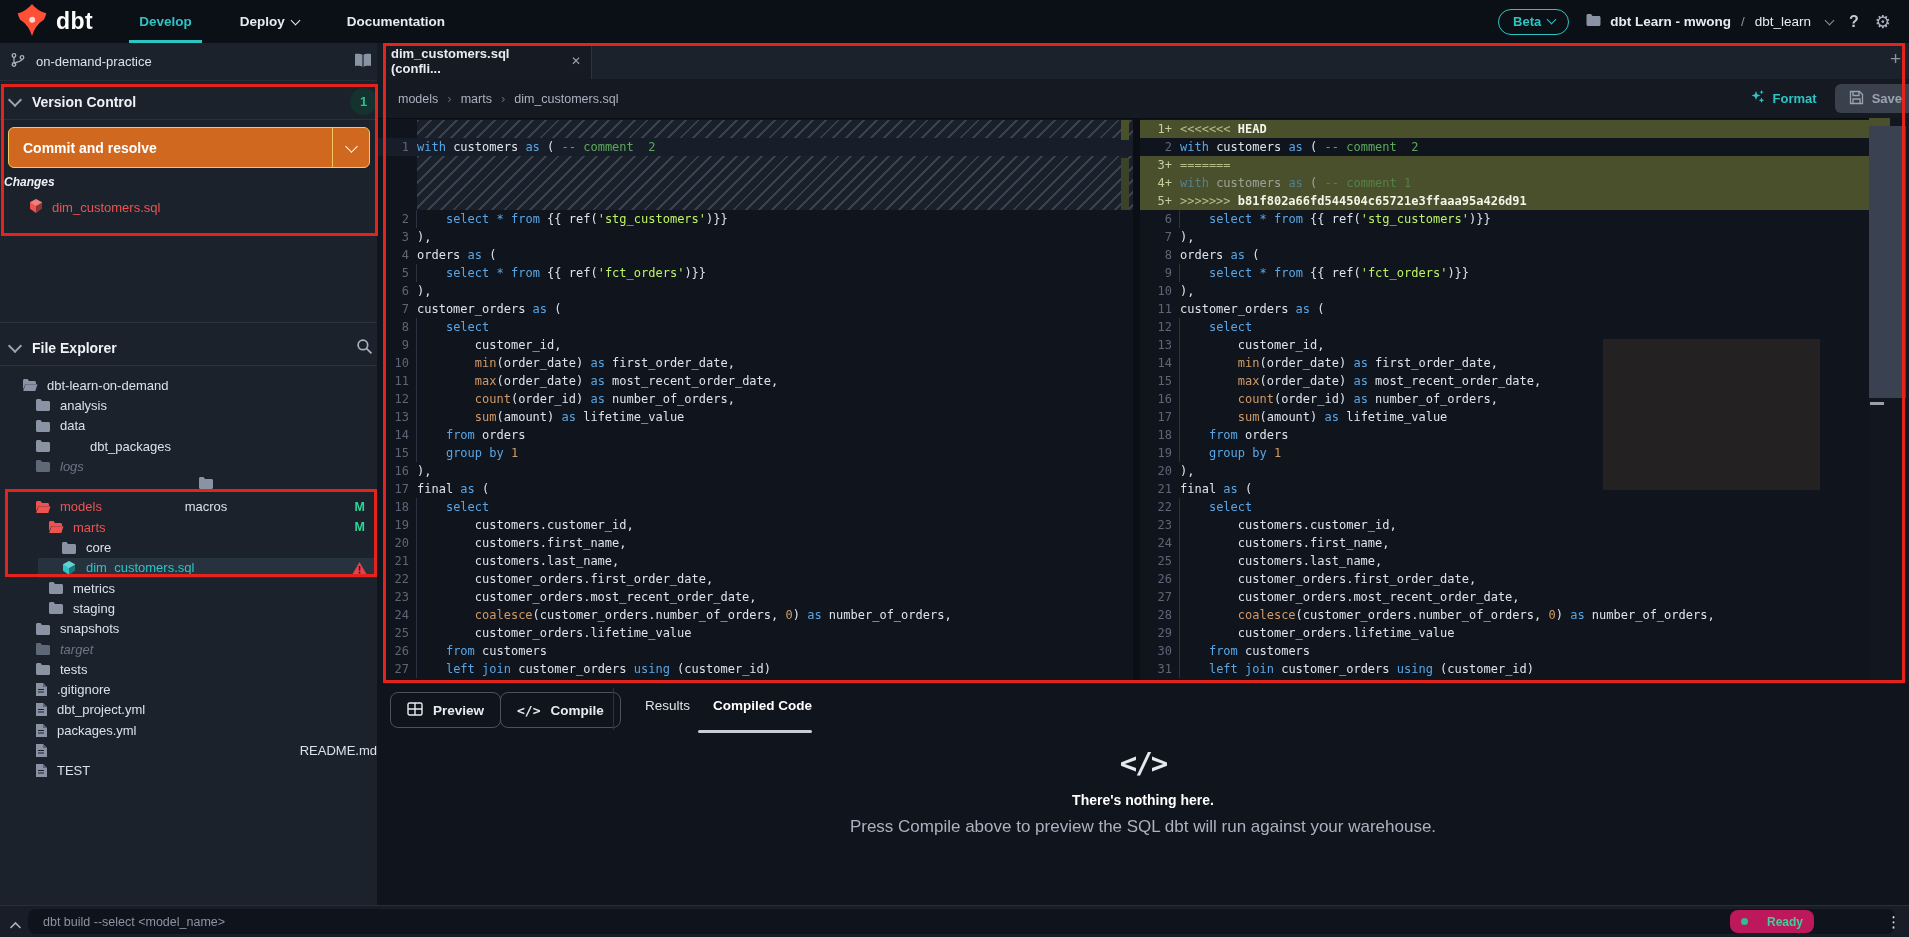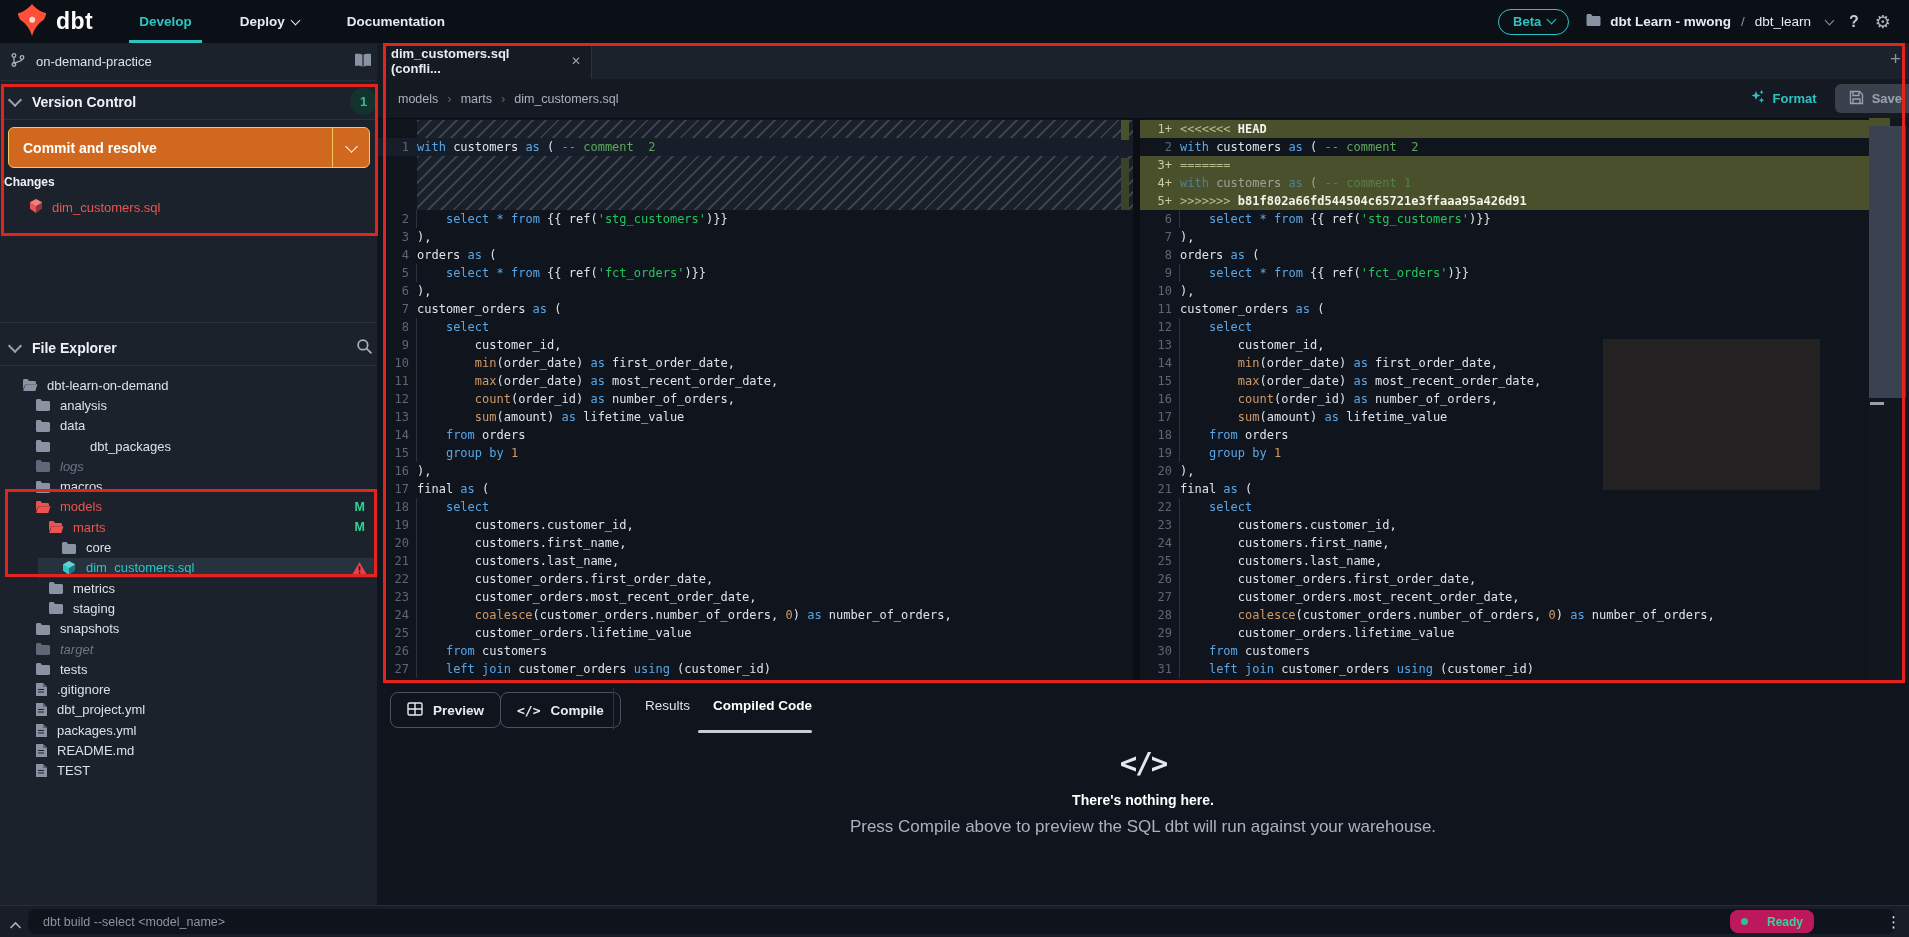--- a/index.html
+++ b/index.html
@@ -33,21 +33,21 @@
   .sect-chev{width:8px;height:8px;border-right:2px solid #9aa3af;border-bottom:2px solid #9aa3af;transform:rotate(45deg);margin-bottom:4px;}
   #vc-badge{position:absolute;right:10px;top:4px;width:27px;height:27px;border-radius:50%;background:#15332e;
             color:#2fbf8f;font-size:13px;font-weight:bold;display:flex;align-items:center;justify-content:center;}
   #vc-head{left:0;top:41px;width:377px;height:35px;}
   #vc-divider{left:0;top:76px;width:377px;height:1px;background:#2a323e;}
   #commit-btn{left:8px;top:84px;width:360px;height:39px;background:#d0691f;border:1.5px solid #f6c75c;border-radius:6px;
               display:flex;align-items:stretch;cursor:pointer;overflow:hidden;}
   #commit-btn .main{flex:1;display:flex;align-items:center;padding-left:14px;font-size:14px;font-weight:bold;color:#fff;}
   #commit-btn .drop{width:36px;display:flex;align-items:center;justify-content:center;border-left:1.5px solid #f6c75c;}
   #commit-btn .drop .chev{border-color:#fff;width:8px;height:8px;margin:0 0 3px 0;}
-  #changes-label{left:4px;top:132px;font-size:12px;font-weight:bold;color:#eef1f5;}
+  #changes-label{left:4px;top:132px;font-size:12px;font-weight:bold;color:#eef1f5;font-style:italic;}
   #changed-row{left:0;top:152px;width:377px;height:24px;display:flex;align-items:center;padding-left:28px;gap:8px;
                font-size:13px;color:#ef5350;cursor:pointer;}
   #changed-row .warn{position:absolute;right:12px;top:5px;}
   #fe-top-div{left:0;top:279px;width:377px;height:1px;background:#2a323e;}
   #fe-head{left:0;top:287px;width:377px;height:35px;}
   #search-icon{position:absolute;right:14px;top:8px;cursor:pointer;}
   #fe-bot-div{left:0;top:322px;width:377px;height:1px;background:#2a323e;}
   #tree{left:0;top:332px;width:377px;}
   .trow{position:relative;height:20.3px;display:flex;align-items:center;gap:9px;font-size:13px;color:#dbe1e8;cursor:pointer;}
   .trow .ticon{flex:none;display:flex;}
@@ -80,21 +80,21 @@
   .lines{padding-top:2px;}
   .ln-row{display:flex;height:18px;line-height:18px;font-family:"DejaVu Sans Mono",monospace;font-size:12px;padding-left:8px;}
   .gut{display:inline-block;width:24px;text-align:right;color:#5c6678;flex:none;}
   .code{margin-left:8px;white-space:pre;position:relative;}
   .code.ind::before{content:"";position:absolute;left:-1px;top:0;bottom:0;width:1px;background:#2b3342;}
   .cur{background:#171e29;}
   .hl{background:#4a502c;}
   .hl .gut{color:#c9cd9c;}
   .dimline .code{opacity:.55;}
   .hatch{height:18px;margin-left:40px;background:repeating-linear-gradient(135deg,#3a4250 0 2px,#1a202a 2px 9px);}
-  .tk-k{color:#58a6e6;}  .tk-f{color:#d19a66;}  .tk-s{color:#22c55e;}
+  .tk-k{color:#58a6e6;}  .tk-f{color:#d19a66;}  .tk-s{color:#bef264;}
   .tk-c{color:#5ea85c;}  .tk-n{color:#d19a66;}  .tk-p{color:#dde3ea;}
   .tk-m{color:#b6bb8a;}  .tk-h{color:#f3f5ea;font-weight:bold;}
   #lscroll-mark1{left:744px;top:2px;width:8px;height:20px;background:#4a502c;}
   #lscroll-mark2{left:744px;top:40px;width:8px;height:52px;background:#3c422a;}
   #ruler{left:1492px;top:0;width:40px;height:564px;background:#12161e;}
   #ruler-thumb{left:1492px;top:8px;width:37px;height:272px;background:#3a4150;}
   #ruler-conflict{left:1492px;top:0;width:21px;height:8px;background:#4a502c;}
   #ruler-dash{left:1493px;top:284px;width:14px;height:3px;background:#9aa0aa;}
   #dark-overlay{left:1226px;top:221px;width:217px;height:151px;background:#232122;z-index:9;}
   
@@ -258,21 +258,21 @@
           <span>dbt_packages</span>
         </div>
         <div class="trow dim" style="padding-left: 35px;">
           <span class="ticon">
             <svg width="16" height="14" viewBox="0 0 16 14">
               <path d="M1 2.5C1 1.7 1.7 1 2.5 1h3L7 3h6.5c.8 0 1.5.7 1.5 1.5v7c0 .8-.7 1.5-1.5 1.5h-11C1.7 13 1 12.3 1 11.5z" fill="#5f6877"></path>
             </svg>
           </span>
           <span>logs</span>
         </div>
-        <div class="trow" style="padding-left: 35px;">
+        <div class="trow" style="padding-left: 35px; flex-direction: column;">
           <span class="ticon">
             <svg width="16" height="14" viewBox="0 0 16 14">
               <path d="M1 2.5C1 1.7 1.7 1 2.5 1h3L7 3h6.5c.8 0 1.5.7 1.5 1.5v7c0 .8-.7 1.5-1.5 1.5h-11C1.7 13 1 12.3 1 11.5z" fill="#8a93a3"></path>
             </svg>
           </span>
           <span>macros</span>
         </div>
         <div class="trow red" style="padding-left: 35px;">
           <span class="ticon">
             <svg width="16" height="14" viewBox="0 0 16 14">
@@ -382,21 +382,21 @@
           <span class="ticon">
             <svg width="13" height="15" viewBox="0 0 13 15">
               <path d="M1 1h7l4 4v9H1z" fill="#8a93a3"></path>
               <path d="M8 1l4 4H8z" fill="#5a6372"></path>
               <rect x="3" y="7" width="6" height="1" fill="#1b222c"></rect>
               <rect x="3" y="9.5" width="6" height="1" fill="#1b222c"></rect>
             </svg>
           </span>
           <span>packages.yml</span>
         </div>
-        <div class="trow" style="padding-left: 35px;">
+        <div class="trow" style="padding-left: 35px; justify-content: space-between;">
           <span class="ticon">
             <svg width="13" height="15" viewBox="0 0 13 15">
               <path d="M1 1h7l4 4v9H1z" fill="#8a93a3"></path>
               <path d="M8 1l4 4H8z" fill="#5a6372"></path>
               <rect x="3" y="7" width="6" height="1" fill="#1b222c"></rect>
               <rect x="3" y="9.5" width="6" height="1" fill="#1b222c"></rect>
             </svg>
           </span>
           <span>README.md</span>
         </div>

